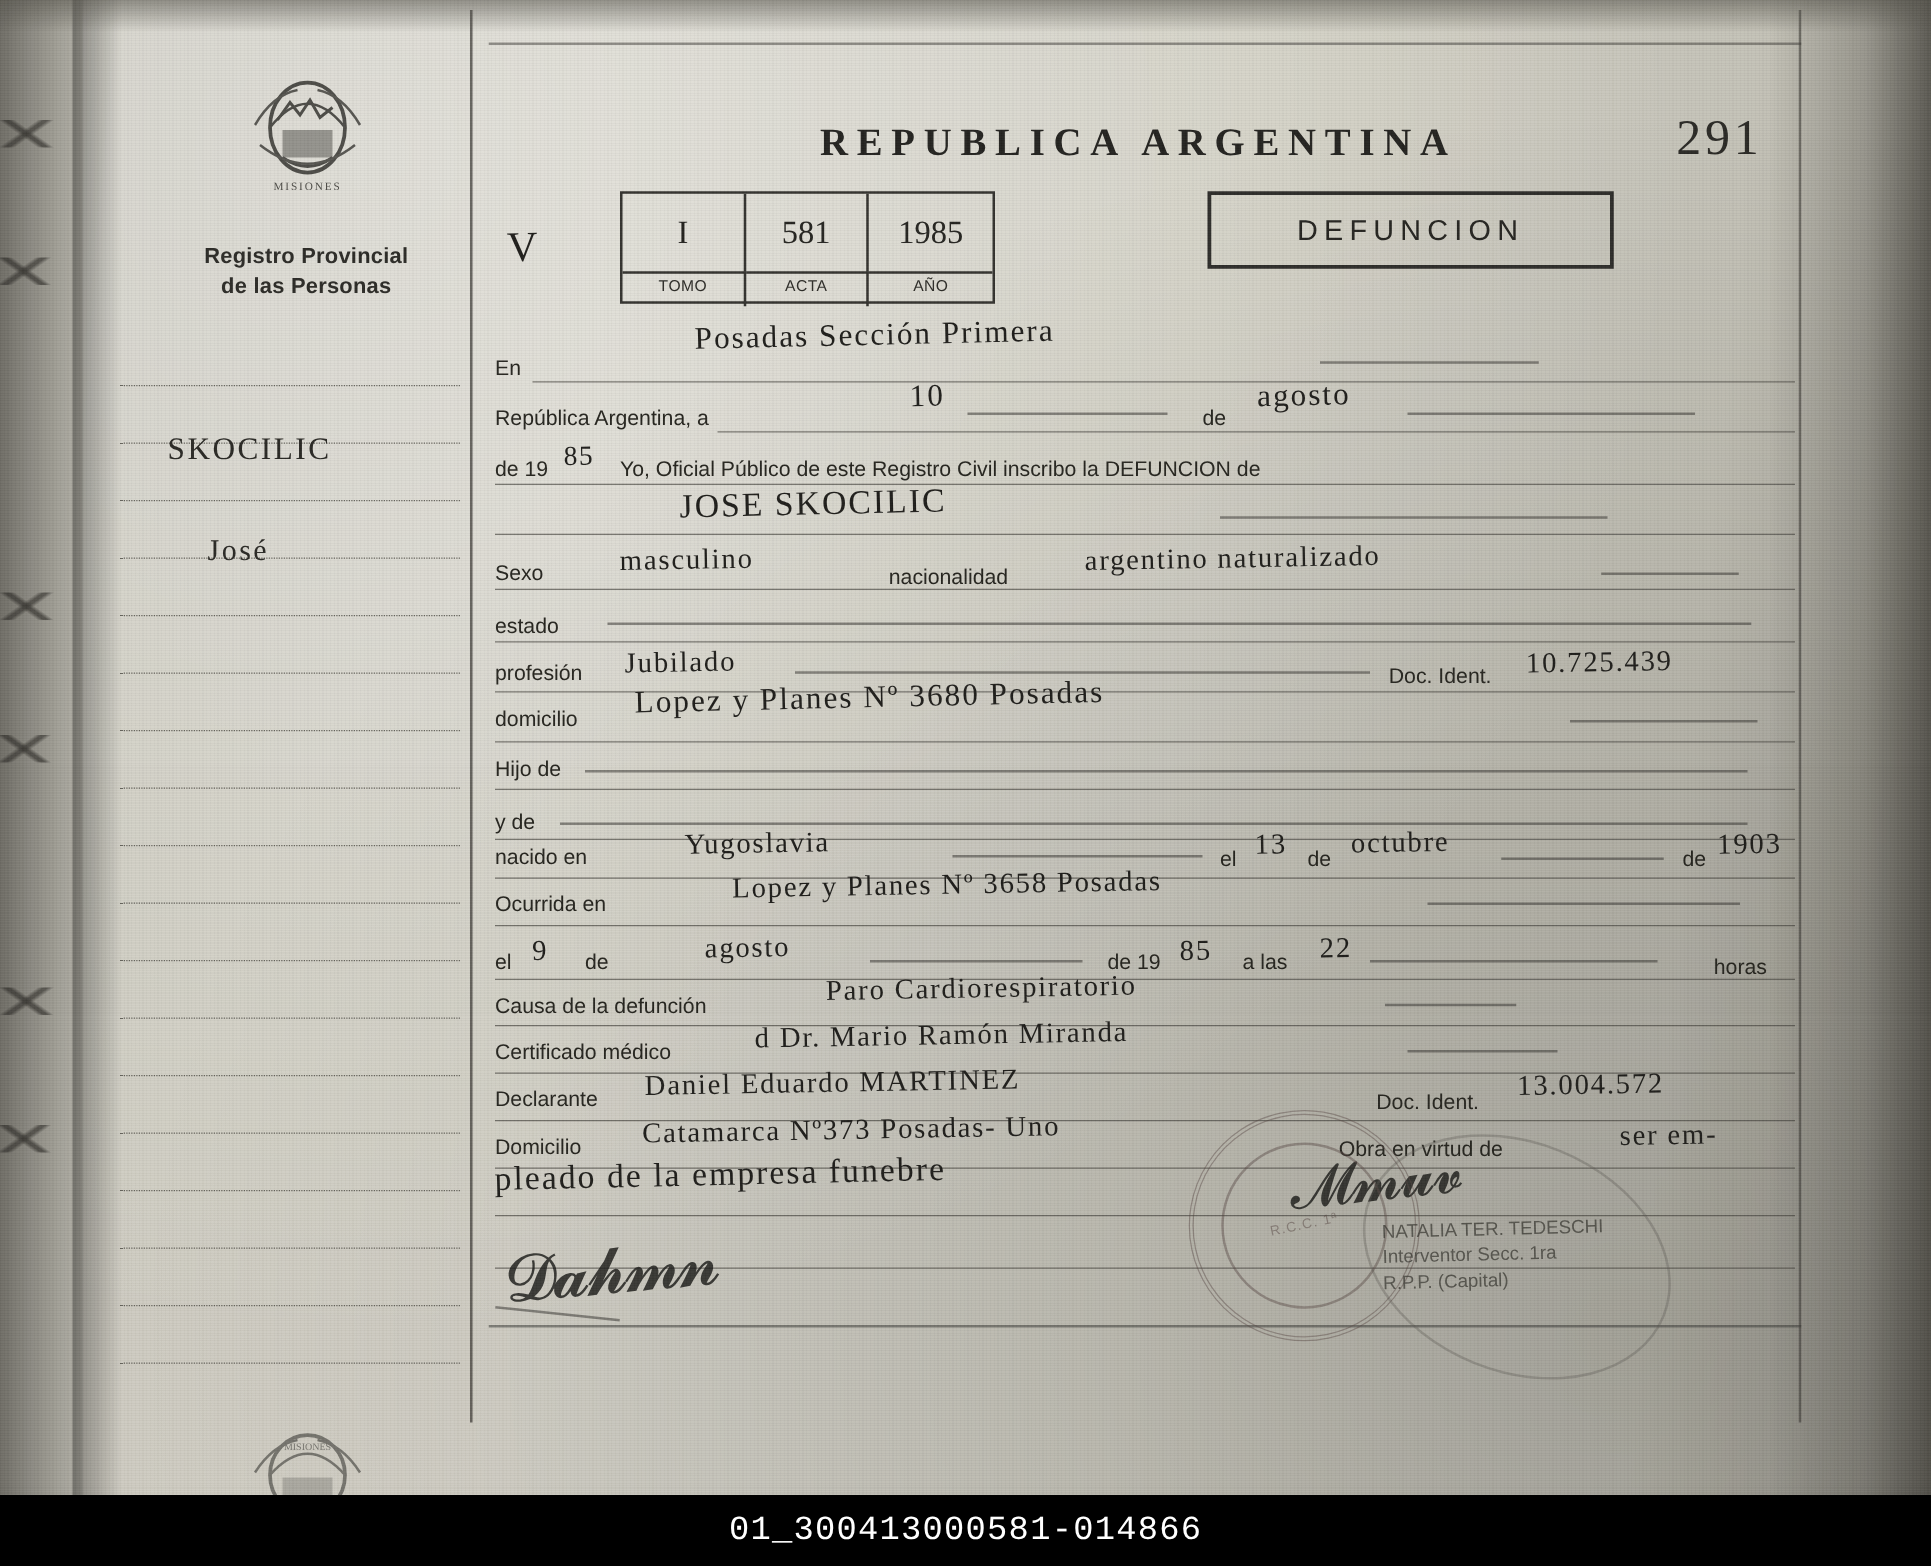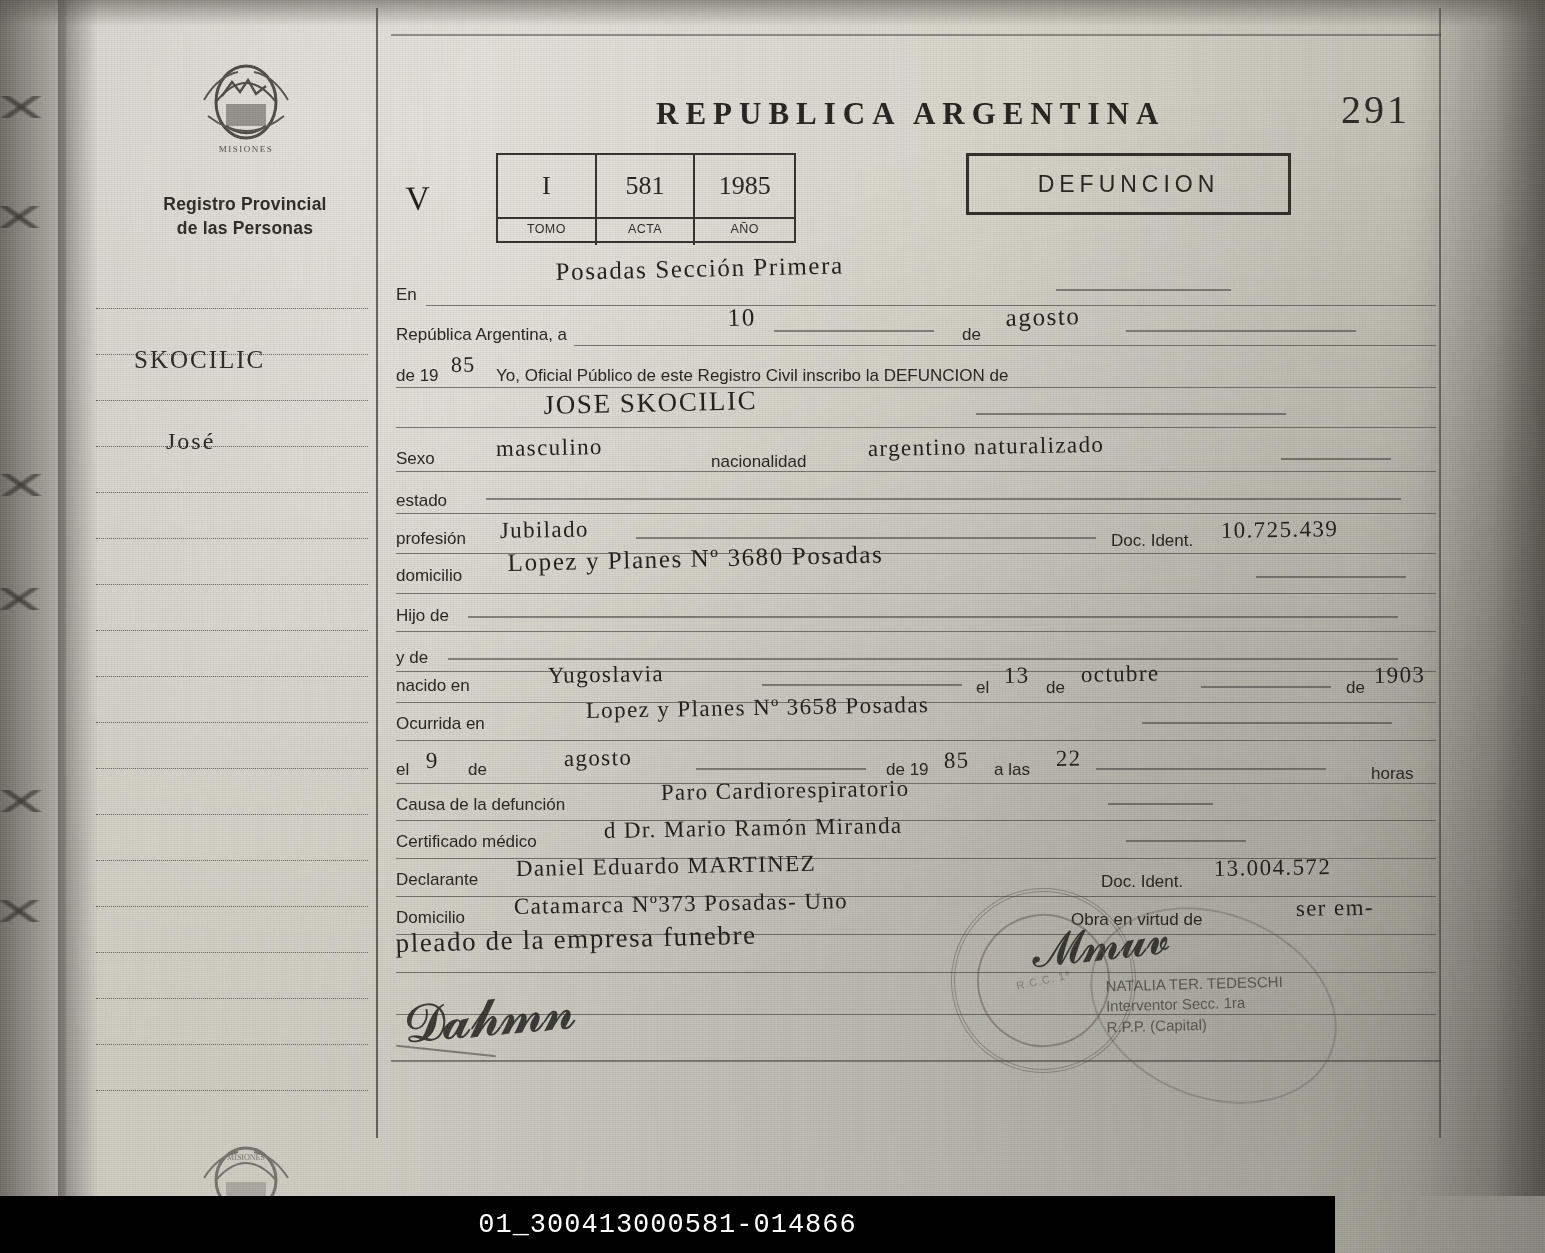--- a/index.html
+++ b/index.html
@@ -186,21 +186,21 @@
     transform:rotate(-1.5deg);
   }
   .sig-scribble {
     position:absolute;
     font-family:"Liberation Serif", serif;
     color:#20201d;
     opacity:.85;
   }
   
   #caption {
-    position:absolute; left:0; bottom:0; width:1335px; height:57px;
+    position:absolute; left:0; bottom:0; width:1545px; height:57px;
     background:#000; color:#fff;
     display:flex; align-items:center; justify-content:center;
   }
   #caption span {
     font-family:"Liberation Mono", monospace;
     font-size:27px; letter-spacing:1px;
   }
   
   .llines .mline { border-top:1.5px dotted #55534c; }
 </style>

